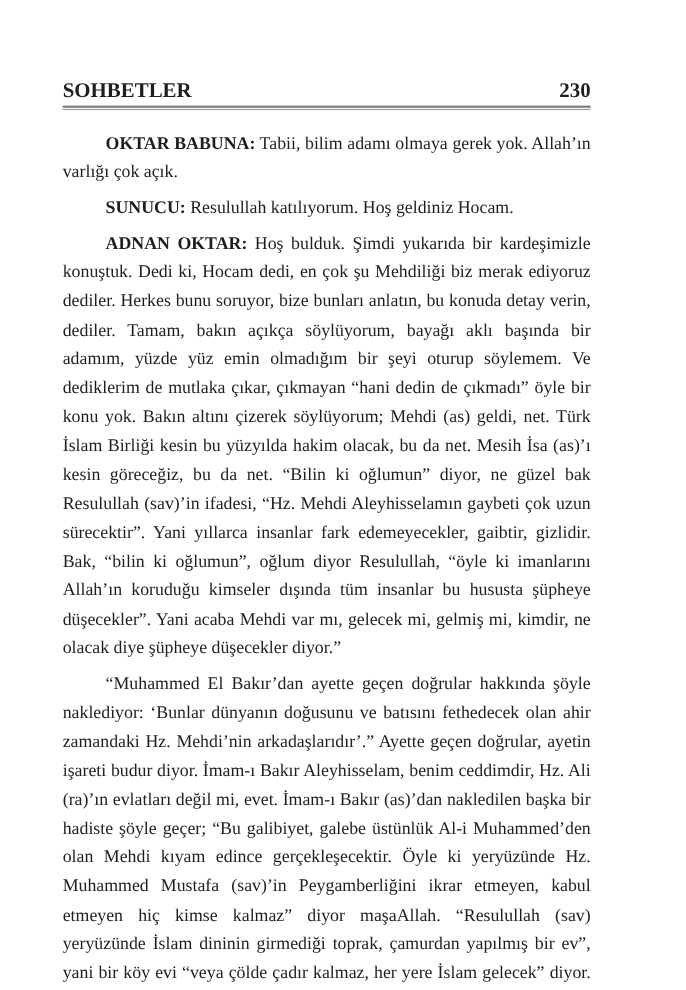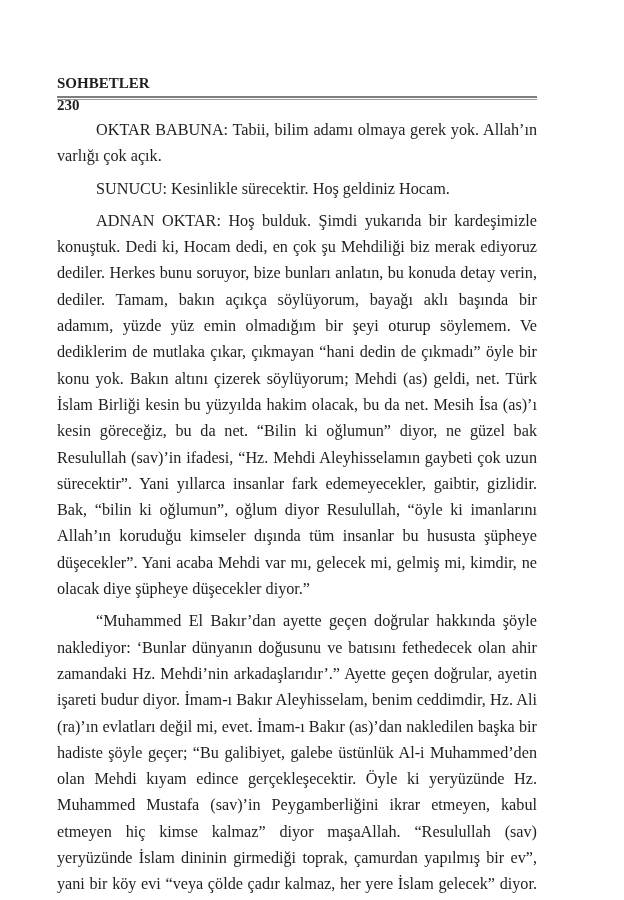--- a/index.html
+++ b/index.html
@@ -3,40 +3,40 @@
 <meta charset="utf-8">
 <style>
   html, body { margin: 0; padding: 0; background: #ffffff; }
   body { width: 624px; height: 900px; position: relative; overflow: hidden; }
   .page {
     position: absolute; left: 57px; top: 72px; width: 480px;
     font-family: "Liberation Serif", serif; color: #1e1e1e;
   }
   .running-head {
     display: flex; justify-content: space-between; align-items: flex-start;
-    font-weight: bold; font-size: 15px; height: 22px; line-height: 22px; flex-direction: column;
+    font-weight: bold; font-size: 19px; height: 22px; line-height: 22px;
   }
   .rule {
     margin-top: 2px; height: 0;
     border-top: 2px solid #7d7d7d; border-bottom: 1px solid #9a9a9a;
     padding-top: 1px;
   }
   .body { margin-top: 17px; font-size: 16.2px; line-height: 26.3px; }
   .para { text-indent: 39px; text-align: justify; margin: 0 0 6px 0; }
-  .para b { font-weight: normal; }
+  .para b { font-weight: bold; }
 </style>
 </head>
 <body>
 
 <div class="page">
   <div class="running-head">
     <span>SOHBETLER</span>
     <span>230</span>
   </div>
   <div class="rule"></div>
 
   <div class="body">
     <p class="para"><b>OKTAR BABUNA:</b><span> Tabii, bilim adamı olmaya gerek yok. Allah’ın varlığı çok açık.</span></p>
-    <p class="para"><b>SUNUCU:</b><span> Kesinlikle sürecektir. Hoş geldiniz Hocam.</span></p>
+    <p class="para"><b>SUNUCU:</b><span> Resulullah katılıyorum. Hoş geldiniz Hocam.</span></p>
     <p class="para"><b>ADNAN OKTAR:</b><span> Hoş bulduk. Şimdi yukarıda bir kardeşimizle konuştuk. Dedi ki, Hocam dedi, en çok şu Mehdiliği biz merak ediyoruz dediler. Herkes bunu soruyor, bize bunları anlatın, bu konuda detay verin, dediler. Tamam, bakın açıkça söylüyorum, bayağı aklı başında bir adamım, yüzde yüz emin olmadığım bir şeyi oturup söylemem. Ve dediklerim de mutlaka çıkar, çıkmayan “hani dedin de çıkmadı” öyle bir konu yok. Bakın altını çizerek söylüyorum; Mehdi (as) geldi, net. Türk İslam Birliği kesin bu yüzyılda hakim olacak, bu da net. Mesih İsa (as)’ı kesin göreceğiz, bu da net. “Bilin ki oğlumun” diyor, ne güzel bak Resulullah (sav)’in ifadesi, “Hz. Mehdi Aleyhisselamın gaybeti çok uzun sürecektir”. Yani yıllarca insanlar fark edemeyecekler, gaibtir, gizlidir. Bak, “bilin ki oğlumun”, oğlum diyor Resulullah, “öyle ki imanlarını Allah’ın koruduğu kimseler dışında tüm insanlar bu hususta şüpheye düşecekler”. Yani acaba Mehdi var mı, gelecek mi, gelmiş mi, kimdir, ne olacak diye şüpheye düşecekler diyor.”</span></p>
     <p class="para"><b></b><span>“Muhammed El Bakır’dan ayette geçen doğrular hakkında şöyle naklediyor: ‘Bunlar dünyanın doğusunu ve batısını fethedecek olan ahir zamandaki Hz. Mehdi’nin arkadaşlarıdır’.” Ayette geçen doğrular, ayetin işareti budur diyor. İmam-ı Bakır Aleyhisselam, benim ceddimdir, Hz. Ali (ra)’ın evlatları değil mi, evet. İmam-ı Bakır (as)’dan nakledilen başka bir hadiste şöyle geçer; “Bu galibiyet, galebe üstünlük Al-i Muhammed’den olan Mehdi kıyam edince gerçekleşecektir. Öyle ki yeryüzünde Hz. Muhammed Mustafa (sav)’in Peygamberliğini ikrar etmeyen, kabul etmeyen hiç kimse kalmaz” diyor maşaAllah. “Resulullah (sav) yeryüzünde İslam dininin girmediği toprak, çamurdan yapılmış bir ev”, yani bir köy evi “veya çölde çadır kalmaz, her yere İslam gelecek” diyor. İslam ahlakı bütün dünyaya hakim olacak. Bunun üzerine Hz. Ali (ra), Keremullahi</span></p>
   </div>
 </div>
 
 </body></html>

